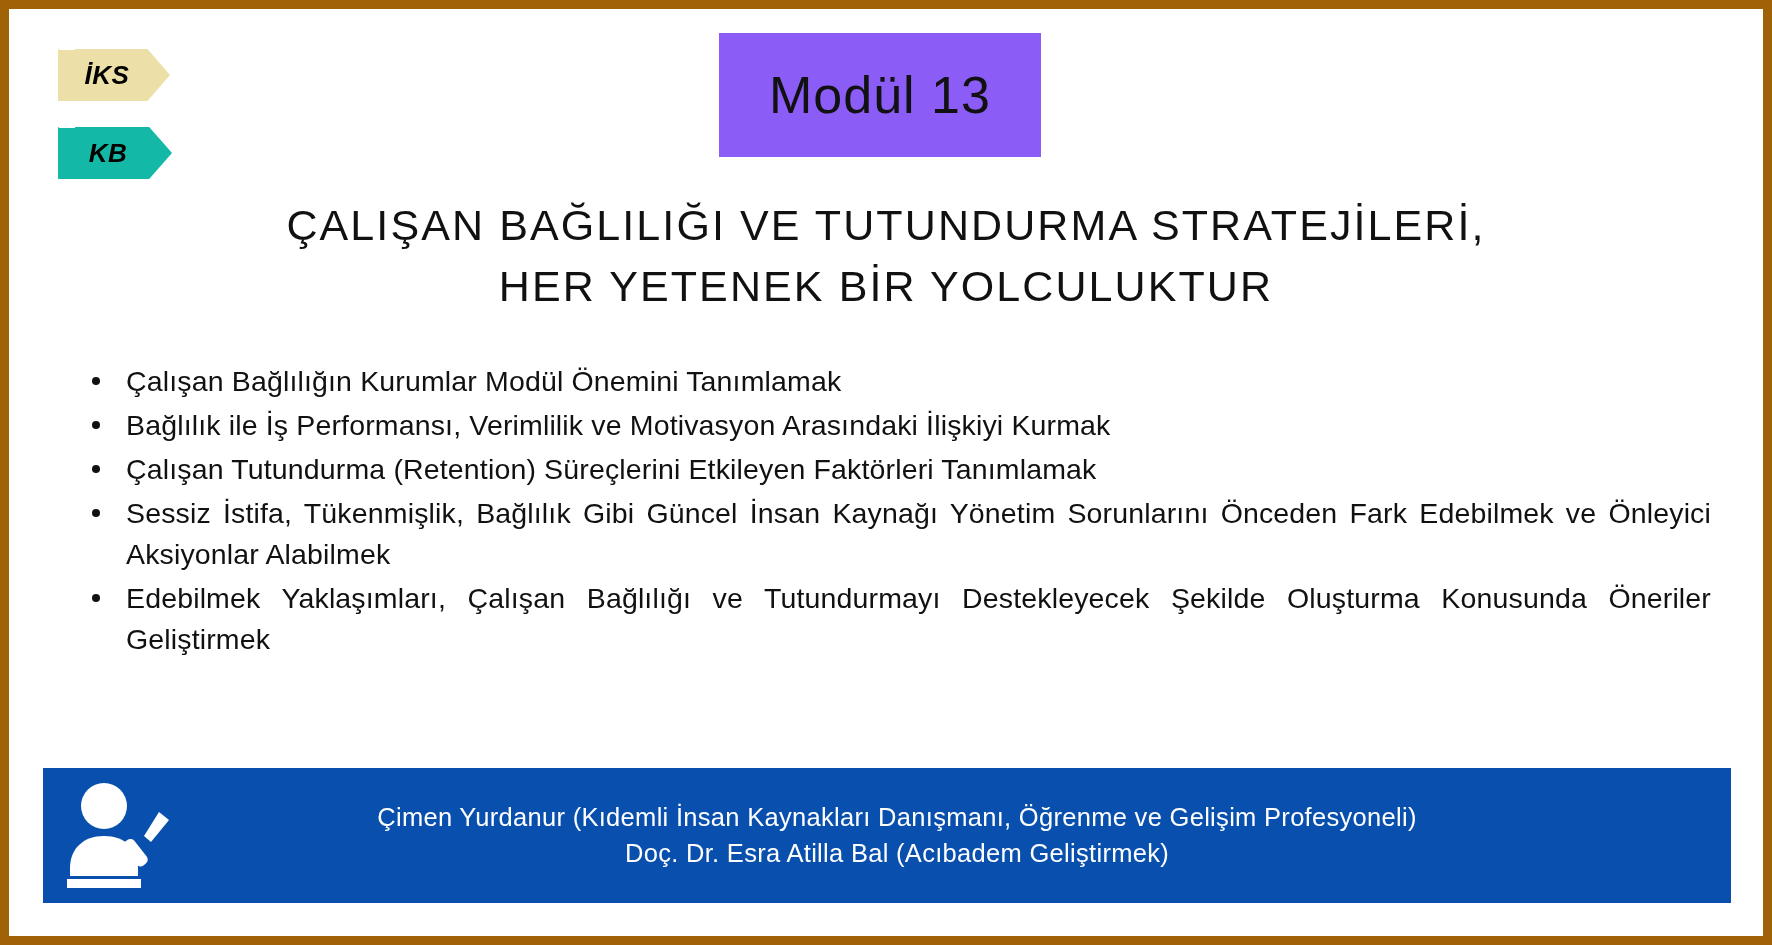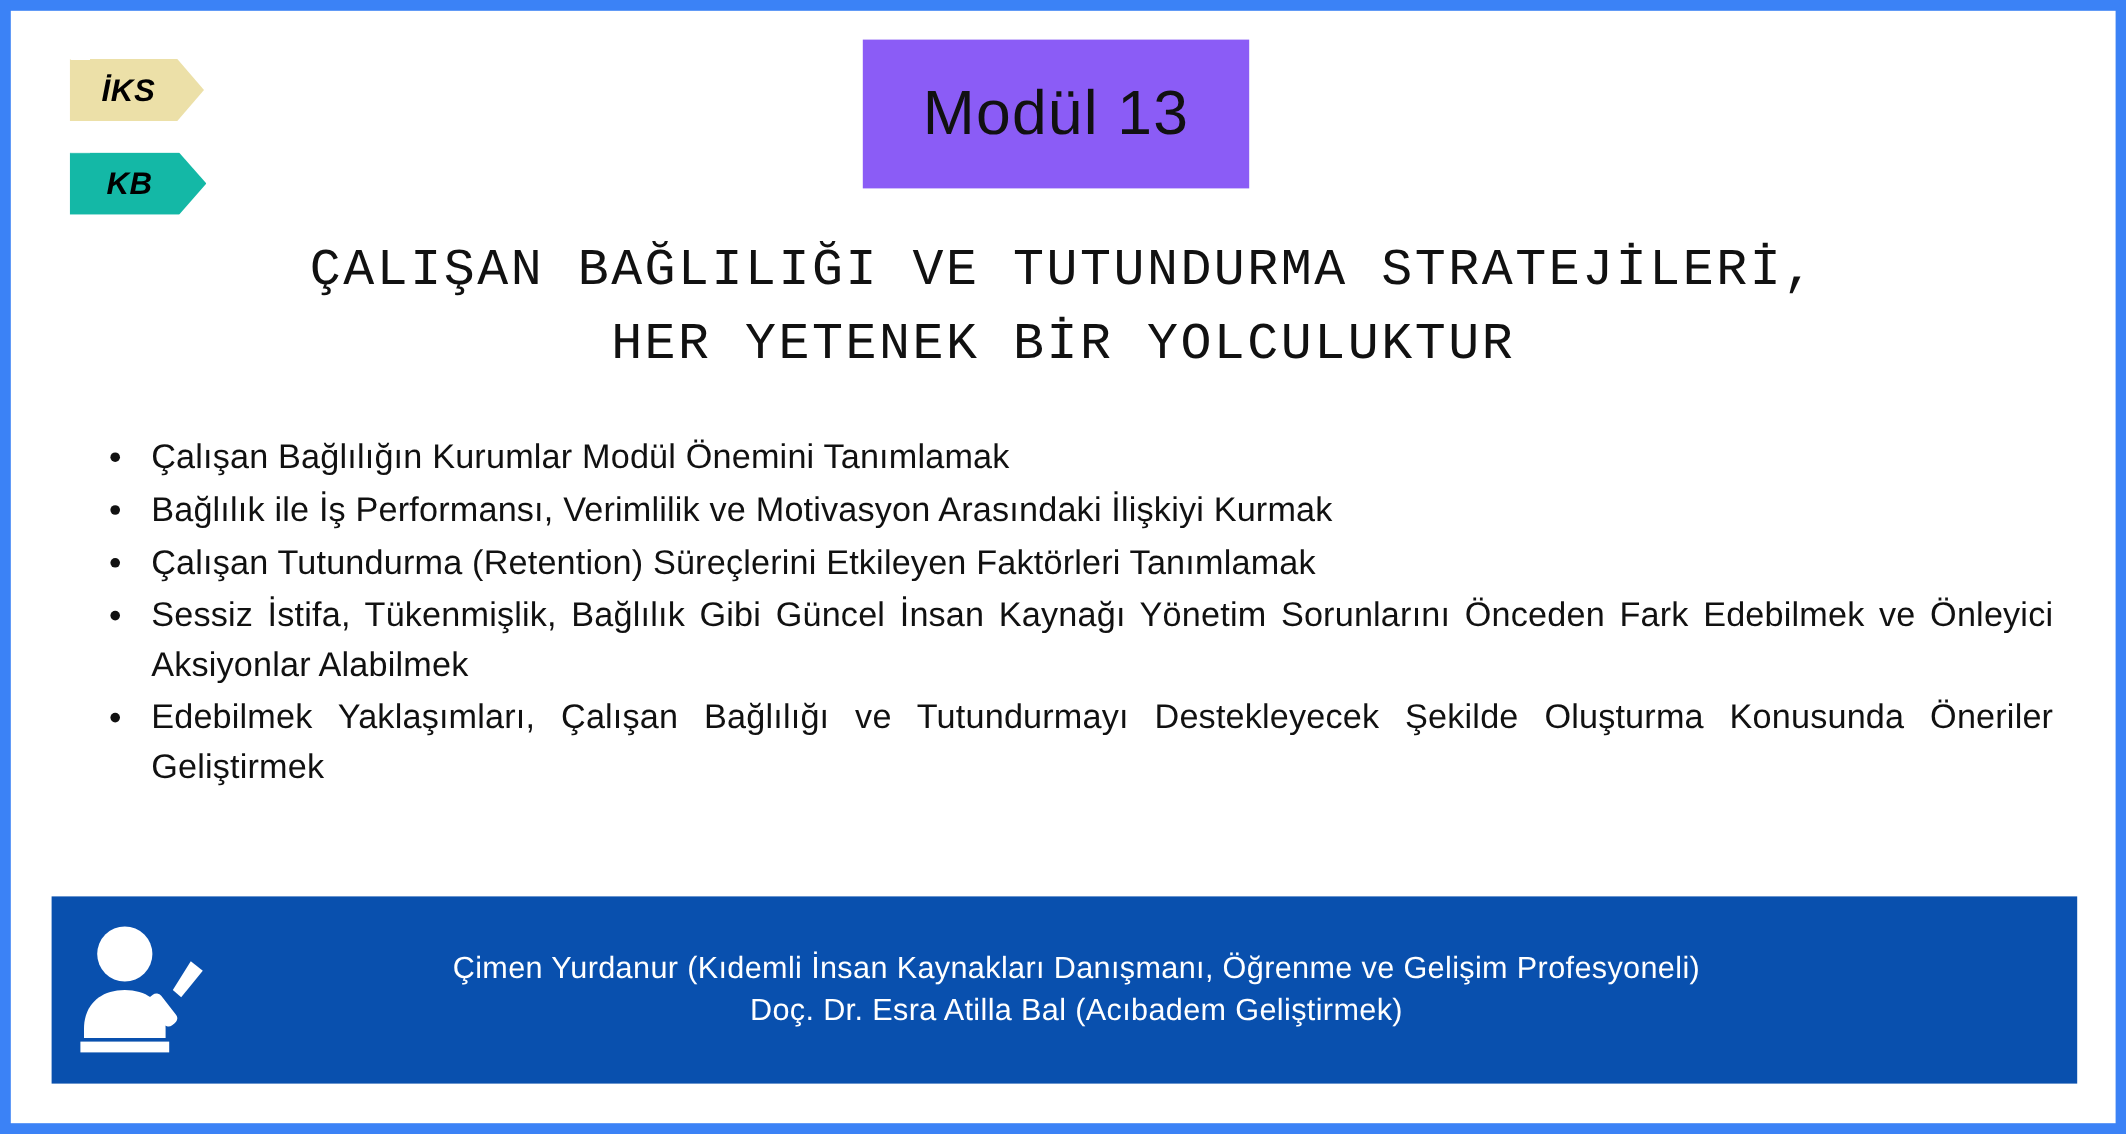--- a/index.html
+++ b/index.html
@@ -13,21 +13,21 @@
     font-family: "Liberation Sans", sans-serif;
     overflow: hidden;
   }
 
   .slide {
     position: relative;
     width: 1772px;
     height: 945px;
     box-sizing: border-box;
     background: #ffffff;
-    border: 9px solid #3b82f6;
+    border: 9px solid #a16207;
     overflow: hidden;
   }
 
   
   .tag {
     position: absolute;
     height: 52px;
     display: flex;
     align-items: center;
     box-sizing: border-box;
@@ -85,21 +85,20 @@
     font-weight: 400;
   }
 
   
   .title-block {
     position: absolute;
     left: 0;
     right: 0;
     top: 186px;
     text-align: center;
-    font-family: Liberation Mono, monospace;
   }
   .title-line {
     font-size: 43px;
     line-height: 1.42;
     color: #111111;
     letter-spacing: 2.1px;
     font-weight: 400;
     white-space: nowrap;
   }
 
@@ -133,21 +132,21 @@
     border-radius: 50%;
     background: #111111;
   }
 
   
   .footer {
     position: absolute;
     left: 34px;
     right: 32px;
     bottom: 33px;
-    height: 156px;
+    height: 135px;
     background: #0950ae;
     display: flex;
     align-items: center;
   }
   .footer-icon {
     width: 150px;
     flex: 0 0 150px;
     display: flex;
     align-items: center;
     justify-content: center;

